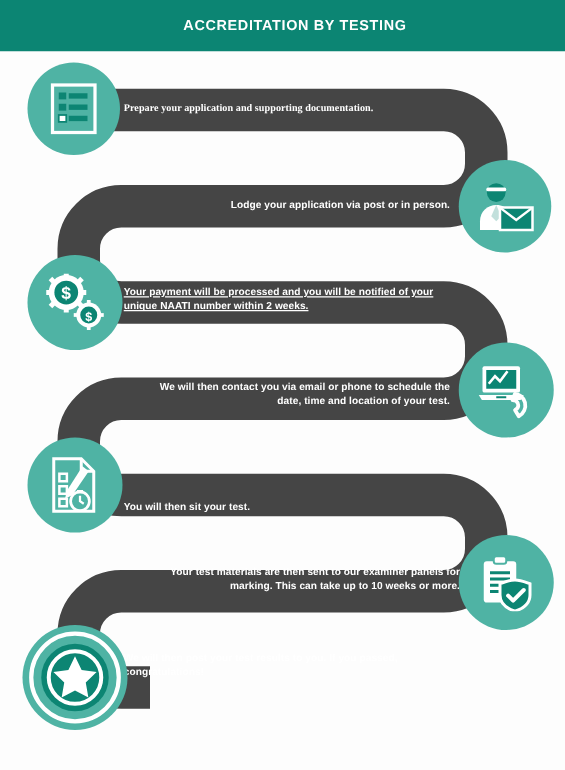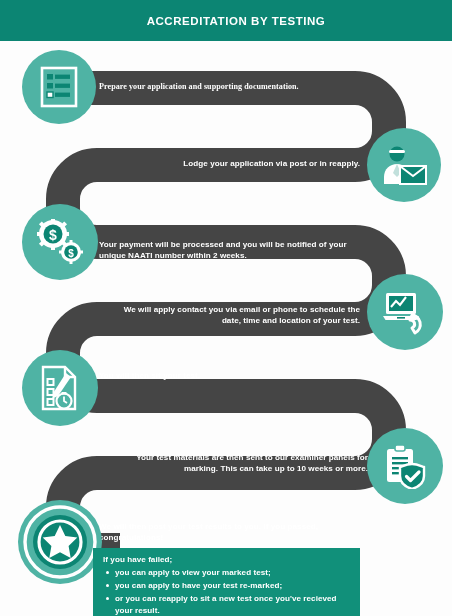--- a/index.html
+++ b/index.html
@@ -95,35 +95,35 @@
         <rect x="7" y="8" width="6" height="5.5" fill="#0c8573"></rect>
         <rect x="15" y="8.6" width="15" height="4.3" fill="#0c8573"></rect>
         <rect x="7" y="17" width="6" height="5.5" fill="#0c8573"></rect>
         <rect x="15" y="17.6" width="15" height="4.3" fill="#0c8573"></rect>
         <rect x="7" y="26" width="6" height="5.5" fill="#ffffff" stroke="#0c8573" stroke-width="1.4"></rect>
         <rect x="15" y="26.6" width="15" height="4.3" fill="#0c8573"></rect>
       </svg>
     </span>
   </div>
 
-  <div class="steptext align-right" style="left:110px; top:158px; width:250px;">Lodge your application via post or in reapply.</div>
+  <div class="steptext align-right" style="left:110px; top:158px; width:250px;">Lodge your application via post or in person.</div>
   <div class="iconcircle" style="left:367px; top:128px; width:74px; height:74px;">
     <span>
       <svg width="48" height="44" viewBox="0 0 48 44">
         <circle cx="17" cy="11" r="7.5" fill="#0c8573"></circle>
         <path d="M4 34c0-8 6-13 13-13s13 5 13 13v7H4z" fill="#ffffff"></path>
         <path d="M17 21l-4 9 4 4 4-4z" fill="#0c8573" opacity=".25"></path>
         <rect x="9" y="7" width="16" height="3" rx="1.5" fill="#ffffff"></rect>
         <rect x="20" y="23" width="26" height="18" fill="#0c8573" stroke="#ffffff" stroke-width="2"></rect>
         <path d="M20.5 23.5L33 33l12.5-9.5" fill="none" stroke="#ffffff" stroke-width="2"></path>
       </svg>
     </span>
   </div>
 
-  <div class="steptext align-left" style="left:99px; top:239px; width:250px;">Your payment will be processed and you will be notified of your unique NAATI number within 2 weeks.</div>
+  <div class="steptext align-left" style="left:99px; top:228px; width:250px;text-decoration:underline;">Your payment will be processed and you will be notified of your unique NAATI number within 2 weeks.</div>
   <div class="iconcircle" style="left:22px; top:204px; width:76px; height:76px;">
     <span>
       <svg width="48" height="46" viewBox="0 0 48 46">
         <g fill="#ffffff">
           <circle cx="17" cy="15" r="14"></circle>
           <g>
             <rect x="15" y="-1" width="4" height="6"></rect>
               <rect x="15" y="25" width="4" height="6"></rect>
             <rect x="1" y="13" width="6" height="4"></rect>
               <rect x="27" y="13" width="6" height="4"></rect>
@@ -141,35 +141,35 @@
             <rect x="33.5" y="40" width="3" height="5"></rect>
           <rect x="23" y="31.5" width="5" height="3"></rect>
             <rect x="42" y="31.5" width="5" height="3"></rect>
         </g>
         <circle cx="35" cy="33" r="6.8" fill="#0c8573"></circle>
         <text x="35" y="37.5" font-family="Liberation Sans, sans-serif" font-size="10" font-weight="bold" fill="#ffffff" text-anchor="middle">$</text>
       </svg>
     </span>
   </div>
 
-  <div class="steptext align-right" style="left:110px; top:304px; width:250px;">We will apply contact you via email or phone to schedule the date, time and location of your test.</div>
+  <div class="steptext align-right" style="left:110px; top:304px; width:250px;">We will then contact you via email or phone to schedule the date, time and location of your test.</div>
   <div class="iconcircle" style="left:367px; top:274px; width:76px; height:76px;">
     <span>
       <svg width="48" height="46" viewBox="0 0 48 46">
         <rect x="5" y="4" width="30" height="21" rx="1.5" fill="#ffffff"></rect>
         <rect x="8" y="7" width="24" height="15" fill="#0c8573"></rect>
         <path d="M10 18l5-6 4 4 6-8" fill="none" stroke="#ffffff" stroke-width="2.1"></path>
         <path d="M2 27h36l-2.5 4H4.5z" fill="#ffffff"></path>
         <rect x="16" y="28" width="8" height="1.6" fill="#0c8573"></rect>
         <path d="M31 26c3 0 7 3 8 7 1 4.5-1 9-5 11l-3-5c2-1 3-3 2.4-5-.5-2-2.4-3-4.4-3z" fill="none" stroke="#ffffff" stroke-width="3" stroke-linejoin="round"></path>
       </svg>
     </span>
   </div>
 
-  <div class="steptext align-left" style="left:99px; top:370px; width:250px;">You will then sit your test.</div>
+  <div class="steptext align-left" style="left:99px; top:400px; width:250px;">You will then sit your test.</div>
   <div class="iconcircle" style="left:22px; top:350px; width:76px; height:76px;">
     <span>
       <svg width="44" height="46" viewBox="0 0 44 46">
         <path d="M5 2h22l10 10v32H5z" fill="none" stroke="#ffffff" stroke-width="2.4"></path>
         <path d="M27 2v10h10" fill="none" stroke="#ffffff" stroke-width="2.4"></path>
         <rect x="9.5" y="14" width="6" height="6" fill="none" stroke="#ffffff" stroke-width="2"></rect>
         <rect x="9.5" y="24" width="6" height="6" fill="none" stroke="#ffffff" stroke-width="2"></rect>
         <rect x="9.5" y="34" width="6" height="6" fill="none" stroke="#ffffff" stroke-width="2"></rect>
         <path d="M28 8l5 4-13 19-6 3 1.5-6.5z" fill="#ffffff"></path>
         <circle cx="26" cy="36" r="7.5" fill="#4fb3a4" stroke="#ffffff" stroke-width="2.2"></circle>
@@ -200,22 +200,14 @@
     <span>
       <svg width="76" height="76" viewBox="0 0 76 76">
         <circle cx="38" cy="38" r="35" fill="none" stroke="#ffffff" stroke-width="3.4"></circle>
         <circle cx="38" cy="38" r="27" fill="#0c8573"></circle>
         <circle cx="38" cy="38" r="21" fill="none" stroke="#ffffff" stroke-width="3.2"></circle>
         <path d="M38 21l5.3 10.9 12 1.7-8.7 8.4 2.1 11.9L38 48.3l-10.7 5.6 2.1-11.9-8.7-8.4 12-1.7z" fill="#ffffff"></path>
       </svg>
     </span>
   </div>
 
-  <div class="failpanel">
-    <div class="fail-lead">If you have failed;</div>
-    <ul class="fail-list">
-      <li>you can apply to view your marked test;</li>
-      <li>you can apply to have your test re-marked;</li>
-      <li>or you can reapply to sit a new test once you've recieved your result.</li>
-    </ul>
-  </div>
 
 </div>
 
 </body></html>

